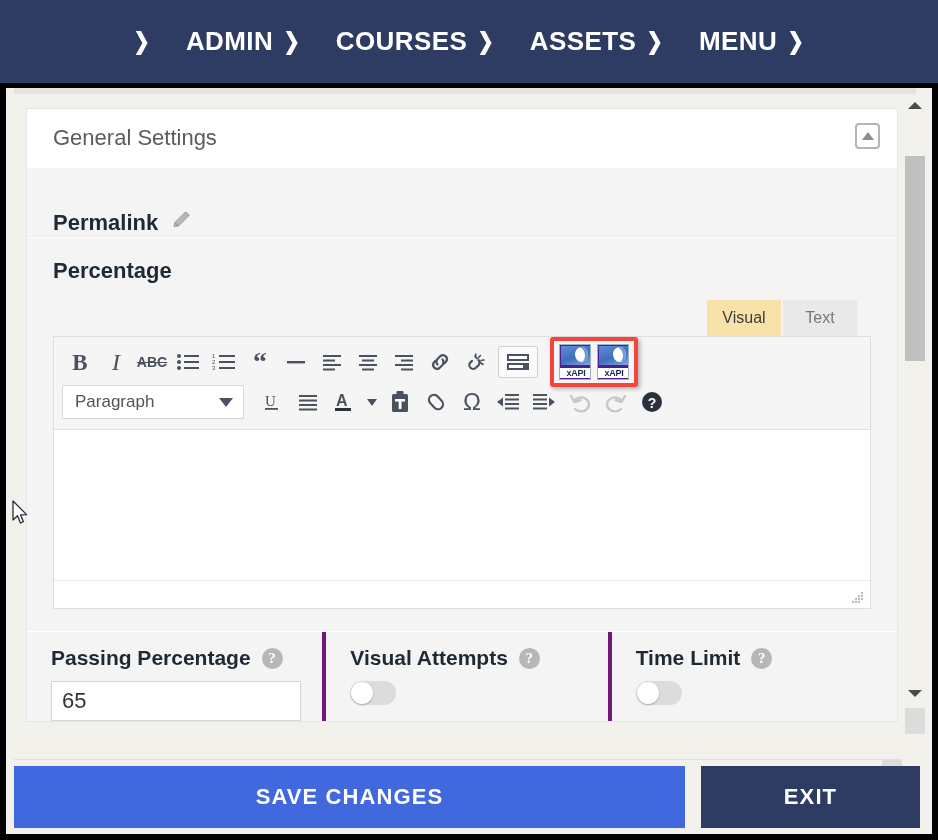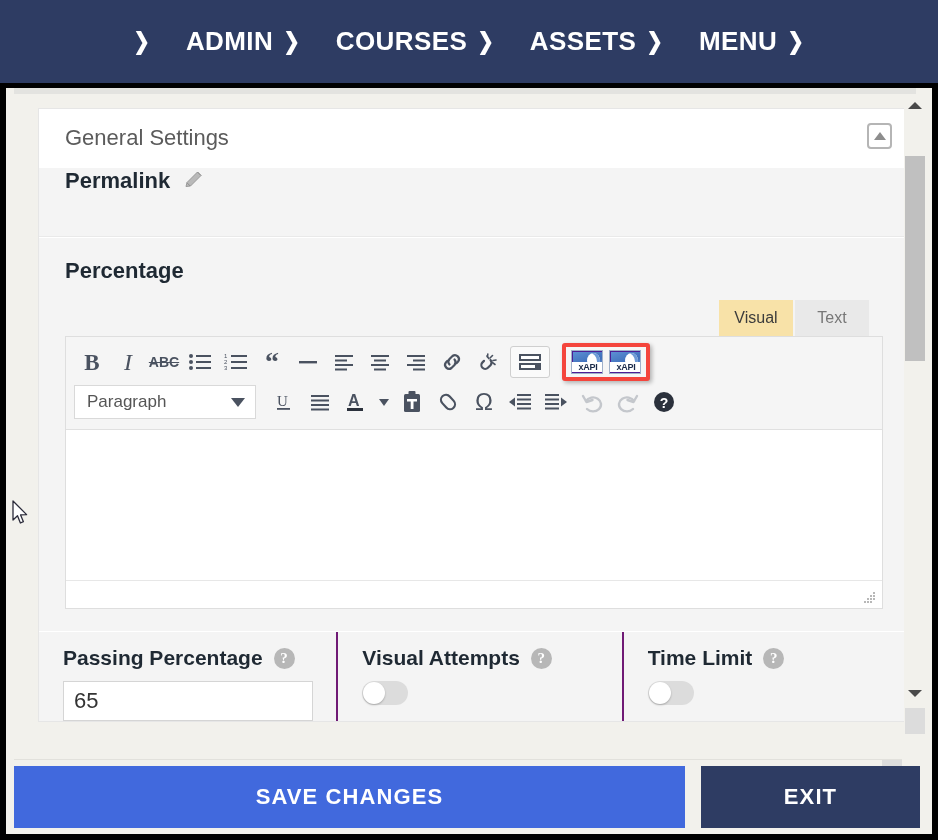--- a/index.html
+++ b/index.html
@@ -59,21 +59,21 @@
   .window-topstrip {
     position: absolute;
     left: 8px; top: 0px;
     width: 902px; height: 6px;
     background: #e3e3e0;
   }
 
   
   .viewport {
     position: absolute;
-    left: 24px; top: 6px;
+    left: 12px; top: 6px;
     width: 888px; height: 640px;
     background: #f2f1ec;
     overflow: hidden;
   }
   .panel {
     position: absolute;
     left: 8px; top: 14px;
     width: 872px;
     background: #ffffff;
     border: 1px solid #e6e6e6;
@@ -113,21 +113,21 @@
   
   .row-block {
     background: #f4f4f4;
     border-top: 1px solid #ffffff;
     border-bottom: 1px solid #e9e9e9;
     padding: 0 26px;
   }
   .permalink-row {
     height: 70px;
     display: flex;
-    align-items: flex-start;
+    align-items: flex-end;
     gap: 12px;
   }
   .row-label {
     font-size: 22px;
     color: #1f2933;
     font-weight: bold;
   }
   .pencil-icon { display:block; }
 
   .desc-block {
@@ -231,21 +231,21 @@
     align-items: center;
     gap: 6px;
     border: 4px solid #f4453c;
     border-radius: 3px;
     padding: 3px 5px;
     margin-left: 8px;
     background: #f5f5f5;
     box-shadow: 2px 2px 4px rgba(0,0,0,0.28);
   }
   .xapi-icon {
-    width: 32px; height: 24px;
+    width: 32px; height: 36px;
     background: #4c1d95;
     border: 1px solid #9fb0c9;
     position: relative;
     overflow: hidden;
     cursor: pointer;
     flex: none;
   }
   .xapi-icon .sky {
     position: absolute; left: 1px; top: 1px;
     width: 29px; height: 19px;
@@ -290,21 +290,21 @@
 
   
   .settings-row {
     display: flex;
     background: #f4f4f4;
     border-top: 1px solid #ffffff;
     height: 90px;
   }
   .scol {
     padding: 14px 0 0 24px;
-    border-right: 2px solid #701a75;
+    border-right: 4px solid #701a75;
   }
   .scol:last-child { border-right: none; }
   .scol.c1 { width: 300px; }
   .scol.c2 { width: 286px; }
   .scol.c3 { width: 286px; }
   .scol-head {
     display: flex; align-items: center; gap: 11px;
     margin-bottom: 11px;
   }
   .scol-label {

